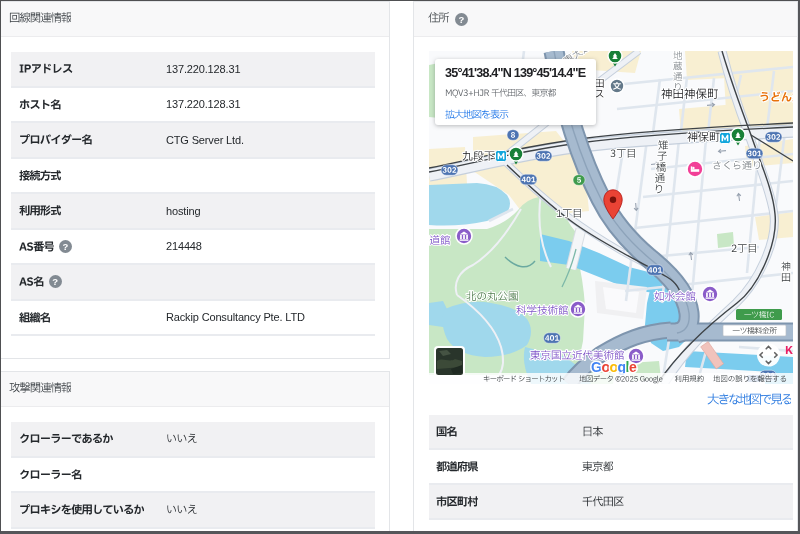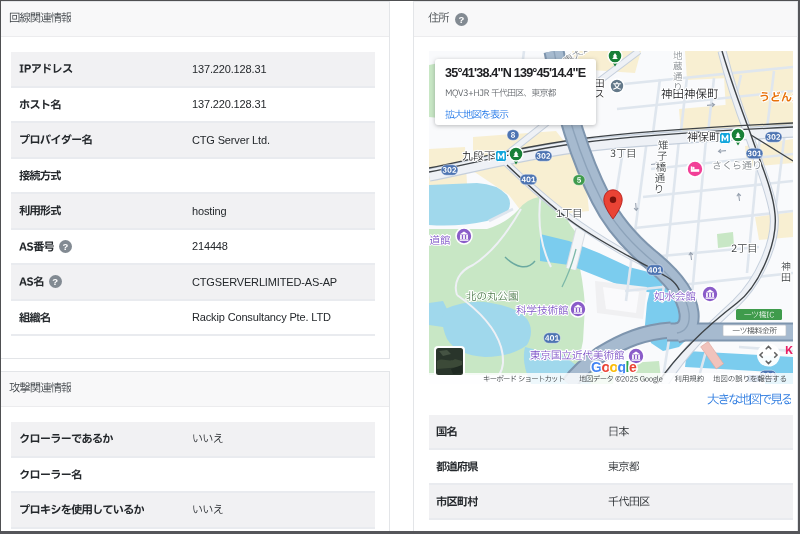--- a/index.html
+++ b/index.html
@@ -8,21 +8,21 @@
 #frame{position:absolute;left:0;top:0;width:800px;height:534px;box-sizing:border-box;
   border-top:1px solid #4f5052;border-left:1px solid #4f5052;
   border-right:2px solid #55565a;border-bottom:3px solid #55565a;
   pointer-events:none;z-index:90;}
 .card{position:absolute;background:#fff;border:1px solid #e3e5e8;box-sizing:border-box;}
 .chead{height:34px;background:#f8f8f9;border-bottom:1px solid #ececee;
   display:flex;align-items:center;padding-left:8px;}
 .row{display:flex;align-items:center;border-bottom:2px solid #e9ebef;}
 .row.g{background:#f1f1f3;}
 .row .lb{width:147px;padding-left:8px;display:flex;align-items:center;flex-shrink:0;}
-.row .vl{display:flex;align-items:center;margin-left:26px;}
+.row .vl{display:flex;align-items:center;}
 .lat{font-size:11px;color:#24282c;letter-spacing:-0.15px;}
 .q{display:inline-block;width:13px;height:13px;border-radius:50%;background:#828a92;
   color:#fff;font-size:9.5px;font-weight:bold;line-height:13px;text-align:center;
   margin-left:5px;flex-shrink:0;font-family:"Liberation Sans",sans-serif;}
 #card1{left:0;top:1px;width:390px;height:358px;}
 #card2{left:0;top:371px;width:390px;height:166px;border-bottom:none;}
 #card3{left:413px;top:1px;width:385px;height:535px;border-bottom:none;}
 .tbl{margin:15px 14px 0 10px;}
 #card3 .chead{padding-left:14px;}
 #mapwrap{position:relative;margin:14px 0 0 15px;width:364px;height:333px;overflow:hidden;background:#f9fafc;}
@@ -100,23 +100,20 @@
         <div class="vl">
           <span class="lat">214448</span>
         </div>
       </div>
       <div class="row g" style="height:33.5px">
         <div class="lb">
           <svg width="24.6" height="11.2" viewBox="0 -9.63 24.62 11.20" style="display:block;margin-top:0.0px">
             <path d="M2 0H0.2L3 -8.2H5.1L7.8 0H6L5.4 -2H2.6ZM3.9 -6.7 3 -3.4H5L4 -6.7Z M7.9 -1.2 9 -2.3Q9.8 -1.4 11.1 -1.4Q11.7 -1.4 12.1 -1.6Q12.4 -1.9 12.4 -2.4Q12.4 -2.8 12.2 -3Q12 -3.3 11.4 -3.3L10.6 -3.5Q8.1 -3.8 8.1 -5.9Q8.1 -6.6 8.5 -7.2Q8.9 -7.7 9.6 -8Q10.2 -8.4 11.2 -8.4Q13 -8.4 14 -7.2L12.9 -6.1Q12.5 -6.4 12.1 -6.6Q11.7 -6.9 11.1 -6.9Q10.5 -6.9 10.1 -6.6Q9.8 -6.4 9.8 -6Q9.8 -5.6 10.1 -5.4Q10.3 -5.2 10.9 -5.1L11.7 -4.9Q12.9 -4.7 13.5 -4.1Q14.1 -3.5 14.1 -2.5Q14.1 -1.7 13.8 -1.1Q13.4 -0.5 12.7 -0.2Q12 0.1 11 0.1Q9.1 0.1 7.9 -1.2Z M24.4 -4.3V0.9H23V0.3H18.6V0.9H17.2V-2.6Q16.2 -2.2 15.2 -1.9L14.6 -3.1Q16.7 -3.7 18.3 -4.5Q17.6 -5.3 17.1 -5.7L18.2 -6.5Q18.8 -6 19.5 -5.2Q20.9 -6.1 21.7 -7.3H18.6Q17.3 -6 15.3 -5.2L14.6 -6.4Q16.1 -7 17.1 -7.7Q18 -8.4 18.7 -9.5L20 -9Q19.9 -8.8 19.7 -8.5H23.4V-7.5Q22.5 -5.8 20.5 -4.3ZM18.6 -3.1V-0.9H23V-3.1Z" fill="#24282c"></path>
           </svg>
           <span class="q">?</span>
-        </div>
-        <div class="vl">
-          <span class="lat">CTGSERVERLIMITED-AS-AP</span>
         </div>
       </div>
       <div class="row" style="height:33.5px">
         <div class="lb">
           <svg width="31.2" height="11.2" viewBox="0 -9.63 31.25 11.20" style="display:block;margin-top:0.0px">
             <path d="M10.2 -0.6H10.8V0.7H4.6V-0.5L3.9 -0.2Q3.8 -1.7 3.5 -2.7L4.4 -3Q4.8 -1.8 5 -0.6L4.8 -0.6H5.3V-3.6L4.4 -3.2Q4.4 -3.3 4.3 -3.7L3.3 -3.6V0.9H2.1V-3.4Q0.9 -3.4 0.3 -3.4L0.2 -4.5Q0.9 -4.5 1.3 -4.5Q1.6 -4.9 2 -5.5Q1.3 -6.2 0.4 -7.1L1.1 -8.1L1.4 -7.8Q1.9 -8.6 2.3 -9.5L3.4 -9Q2.7 -7.7 2.2 -6.9Q2.4 -6.8 2.6 -6.5Q3.3 -7.5 3.6 -8.3L4.7 -7.7Q4.2 -6.8 3.7 -6Q3.2 -5.2 2.7 -4.6Q3.3 -4.6 4 -4.7L3.9 -4.9Q3.8 -5.3 3.7 -5.6L4.6 -5.9Q4.9 -5.1 5.3 -3.8V-9.2H10.2ZM8.9 -6.4V-7.9H6.6V-6.4ZM6.6 -3.7H8.9V-5.2H6.6ZM0.3 -0.1Q0.5 -0.9 0.7 -1.6Q0.8 -2.2 0.9 -3L1.9 -2.8Q1.8 -1.8 1.7 -1Q1.5 -0.3 1.3 0.5ZM8.9 -2.4H6.6V-0.6H8.9Z M20.4 -2.2 21.3 -1.6 21.2 -0.2Q21.1 0.4 20.9 0.6Q20.7 0.9 20.4 0.9Q20.1 0.9 19.8 0.7Q19.5 0.4 19.3 0L19.1 -0.3Q18.5 0.4 17.7 1L17.2 0.2H15.7V0.8H14.7V-3.6L13.9 -3.3L13.8 -3.7Q13.7 -3.7 13.6 -3.6Q13.4 -3.6 13.3 -3.6V0.9H12.2V-3.5Q11.5 -3.4 10.7 -3.4L10.6 -4.5Q11.1 -4.5 11.4 -4.5Q11.6 -4.8 12.1 -5.6Q11.6 -6.2 10.7 -7.1L11.4 -8Q11.4 -8 11.6 -7.8Q12 -8.6 12.4 -9.5L13.4 -9.1Q12.7 -7.6 12.3 -7L12.7 -6.6Q13.2 -7.5 13.5 -8.2L14.5 -7.7Q13.9 -6.6 13.3 -5.6L14.1 -5.9L14.3 -5.2V-6.1H15.2Q15 -6.8 14.8 -7.2L15.5 -7.5H14.5V-8.4H15.7V-9.4H16.8V-8.4H18V-7.5H17L17.7 -7.3Q17.6 -6.7 17.4 -6.1H18.3Q18.3 -6.4 18.3 -7.2V-9.4H19.4V-7.1V-6.1H21.2V-5H19.4Q19.5 -3.8 19.6 -3Q19.9 -3.8 20.1 -4.7L21.1 -4.3Q20.8 -3.4 20.5 -2.7Q20.2 -2 19.9 -1.4Q20 -0.9 20.3 -0.4ZM20.2 -6.3Q19.7 -7.9 19.4 -8.5L20.3 -8.9Q20.5 -8.5 20.8 -7.9Q21 -7.3 21.2 -6.8ZM15.7 -7.5Q15.8 -7.2 15.9 -6.8Q16 -6.5 16.1 -6.3L15.5 -6.1H16.4Q16.6 -6.6 16.7 -7.5ZM12.9 -4.6Q13.2 -4.6 13.5 -4.7Q13.4 -5.3 13.3 -5.6Q13 -5.2 12.6 -4.6ZM17.8 -0.5Q18.3 -0.9 18.7 -1.5Q18.4 -2.9 18.3 -5H14.3Q14.5 -4.5 14.7 -3.8V-4.5H17.8ZM15.7 -2.7H16.8V-3.6H15.7ZM14.2 -3Q14.5 -1.7 14.6 -0.5L13.6 -0.2Q13.6 -1.7 13.4 -2.8ZM10.7 -0.1Q10.9 -0.9 11 -1.5Q11.1 -2.2 11.1 -3L12 -2.9Q12 -0.9 11.6 0.4ZM15.7 -0.8H16.8V-1.7H15.7Z M31 -4.3V0.9H29.6V0.3H25.3V0.9H23.8V-2.6Q22.8 -2.2 21.8 -1.9L21.2 -3.1Q23.3 -3.7 24.9 -4.5Q24.2 -5.3 23.7 -5.7L24.8 -6.5Q25.4 -6 26.1 -5.2Q27.5 -6.1 28.3 -7.3H25.2Q23.9 -6 21.9 -5.2L21.2 -6.4Q22.7 -7 23.7 -7.7Q24.7 -8.4 25.3 -9.5L26.6 -9Q26.5 -8.8 26.3 -8.5H30V-7.5Q29.1 -5.8 27.1 -4.3ZM25.3 -3.1V-0.9H29.6V-3.1Z" fill="#24282c"></path>
           </svg>
         </div>
         <div class="vl">
           <span class="lat">Rackip Consultancy Pte. LTD</span>

